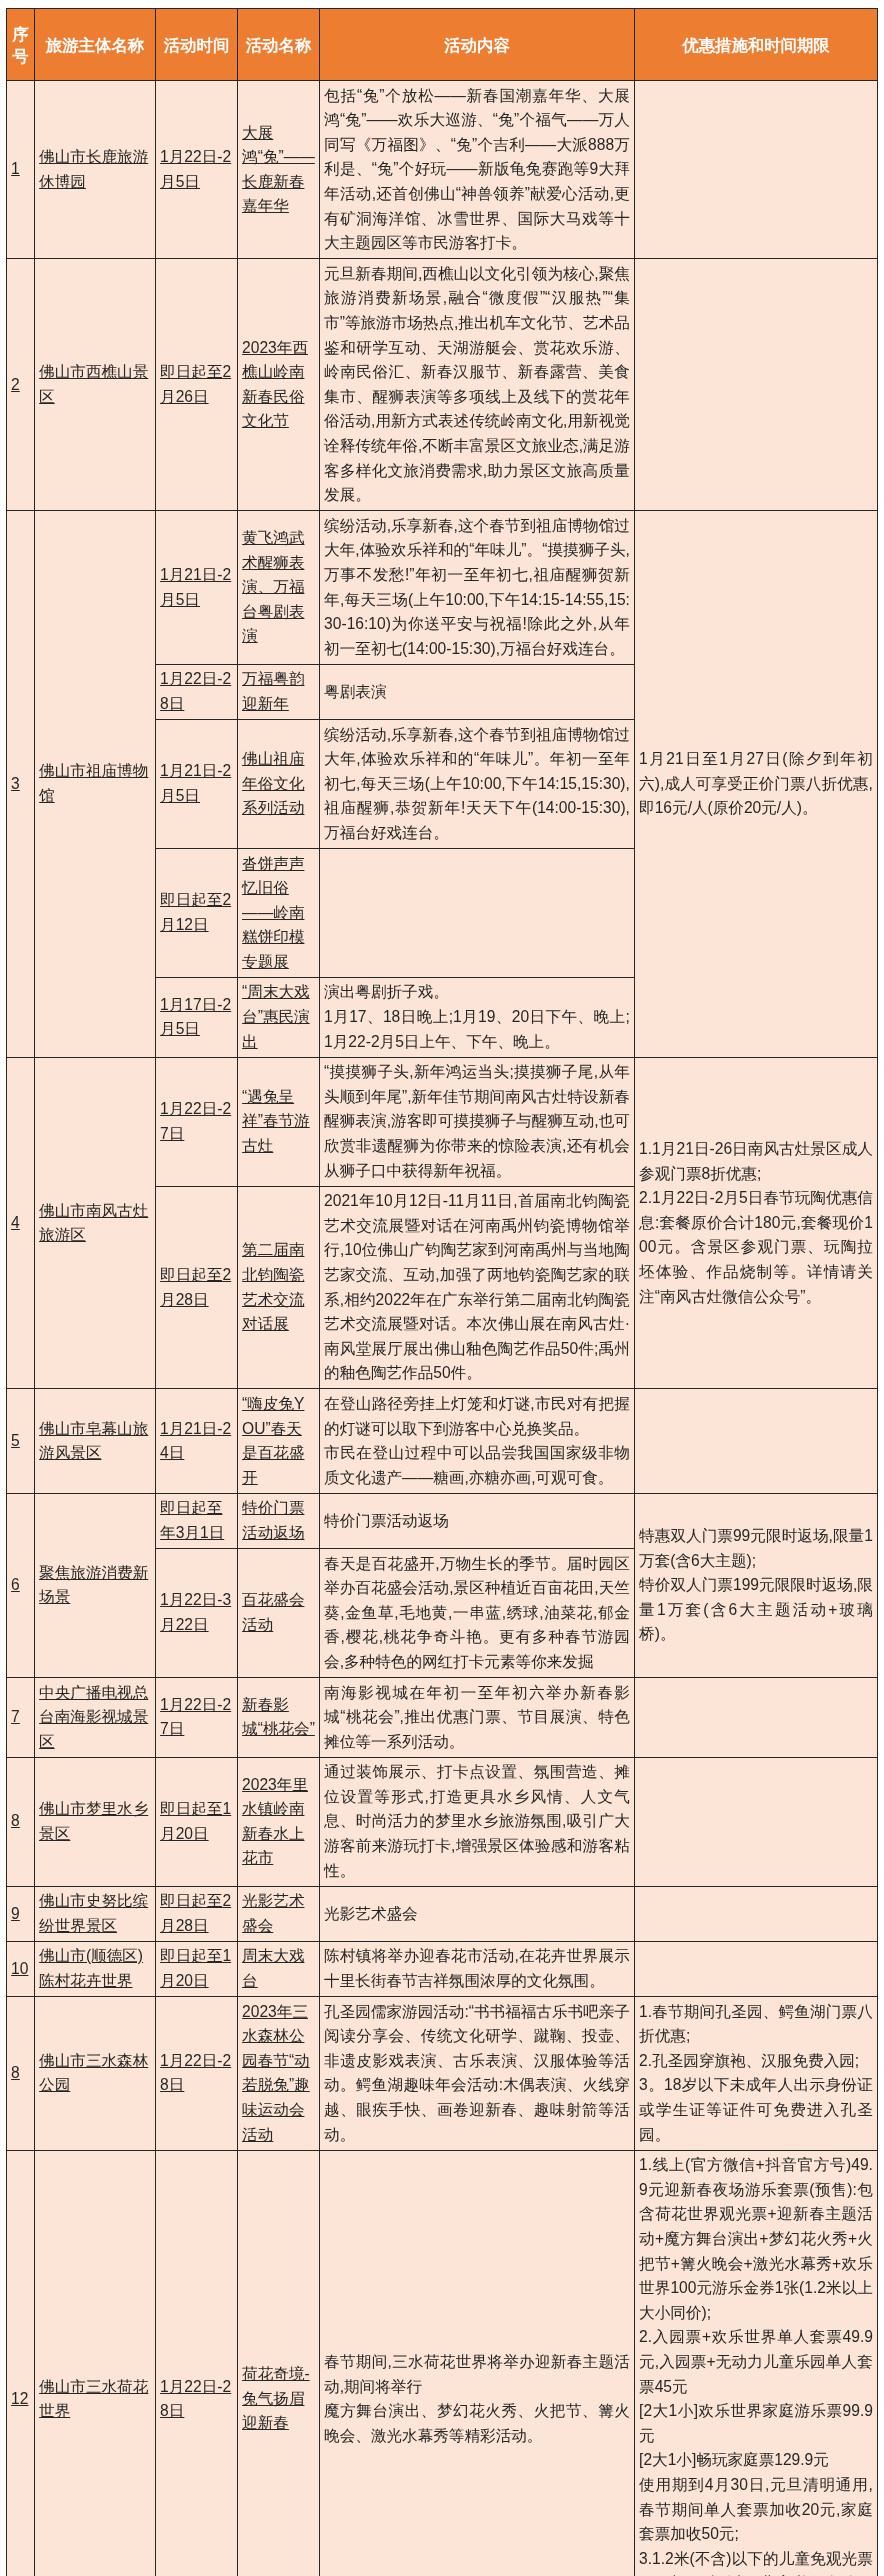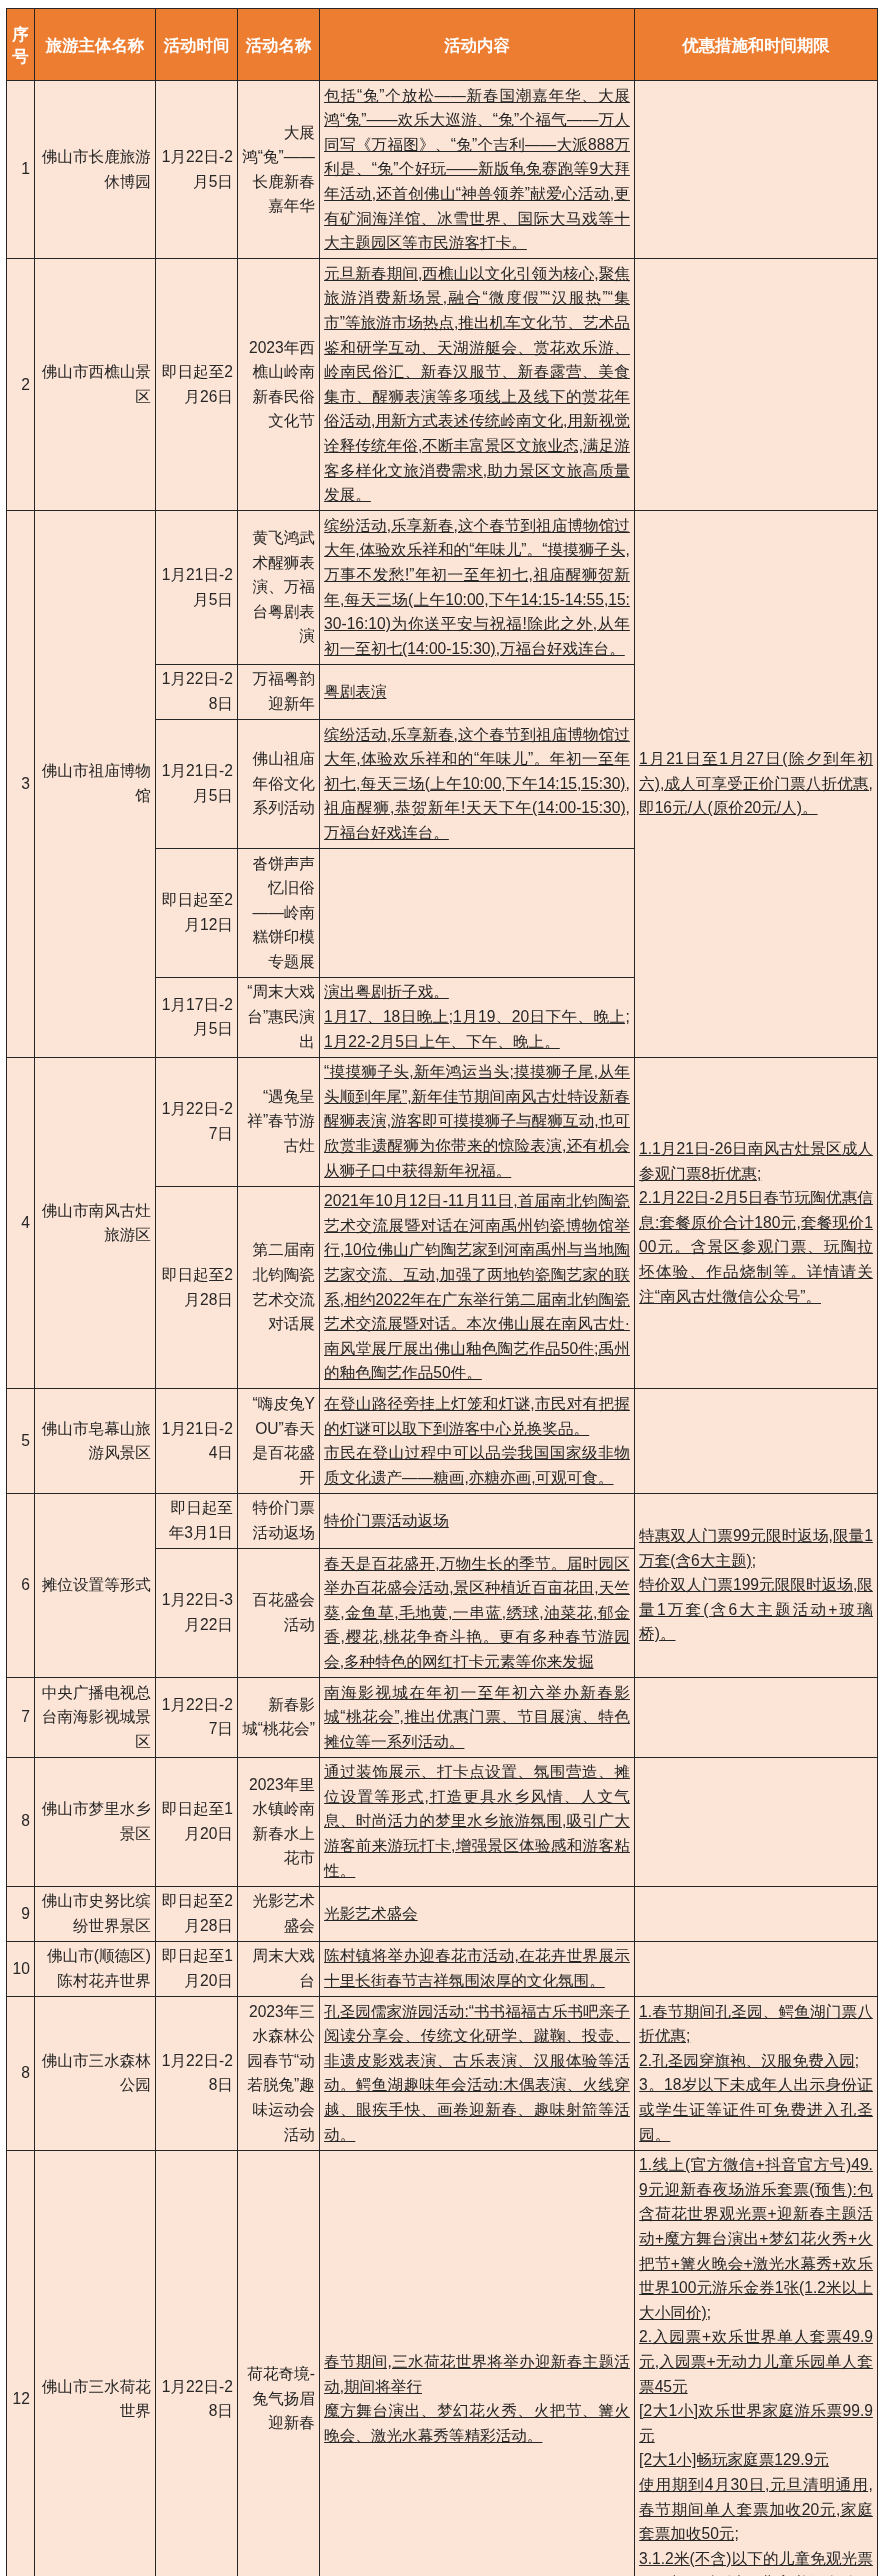--- a/index.html
+++ b/index.html
@@ -14,22 +14,22 @@
   table.events th,table.events td{border:1.6px solid #262626;box-sizing:border-box;}
   table.events th{
     background:#ED7D31;color:#ffffff;font-weight:bold;font-size:16.4px;
     height:72px;padding:1.6px 3.3px;text-align:center;vertical-align:middle;line-height:1.35;
     word-break:break-all;
   }
   table.events td{
     background:#FCE4D6;color:#262626;font-size:15.6px;line-height:24.6px;
     padding:2.5px 4.1px;vertical-align:middle;word-break:break-all;
   }
-  td.c-no,td.c-name,td.c-time,td.c-act{text-align:right;}
-  td.c-content,td.c-disc{text-align:justify;white-space:pre-wrap;text-decoration:underline;}
+  td.c-no,td.c-name,td.c-time,td.c-act{text-align:left;text-decoration:underline;}
+  td.c-content,td.c-disc{text-align:justify;white-space:pre-wrap;}
   td.c-content{padding:2.5px 5.7px;}
   td.c-disc{padding:2.5px 5.7px;margin-left:32px;}
 </style>
 </head>
 <body>
 
 <div class="page">
   <table class="events">
     <colgroup>
       <col class="c1">
@@ -119,21 +119,21 @@
         <td class="c-name">佛山市皂幕山旅游风景区</td>
         <td class="c-time">1月21日-24日</td>
         <td class="c-act">“嗨皮兔YOU”春天是百花盛开</td>
         <td class="c-content">在登山路径旁挂上灯笼和灯谜,市民对有把握的灯谜可以取下到游客中心兑换奖品。
 市民在登山过程中可以品尝我国国家级非物质文化遗产——糖画,亦糖亦画,可观可食。</td>
         <td class="c-disc"></td>
       </tr>
 
       <tr>
         <td class="c-no" rowspan="2">6</td>
-        <td class="c-name" rowspan="2">摊位设置等形式</td>
+        <td class="c-name" rowspan="2">聚焦旅游消费新场景</td>
         <td class="c-time">即日起至年3月1日</td>
         <td class="c-act">特价门票活动返场</td>
         <td class="c-content">特价门票活动返场</td>
         <td class="c-disc" rowspan="2">特惠双人门票99元限时返场,限量1万套(含6大主题);
 特价双人门票199元限限时返场,限量1万套(含6大主题活动+玻璃桥)。</td>
       </tr>
       <tr>
         <td class="c-time">1月22日-3月22日</td>
         <td class="c-act">百花盛会活动</td>
         <td class="c-content">春天是百花盛开,万物生长的季节。届时园区举办百花盛会活动,景区种植近百亩花田,天竺葵,金鱼草,毛地黄,一串蓝,绣球,油菜花,郁金香,樱花,桃花争奇斗艳。更有多种春节游园会,多种特色的网红打卡元素等你来发掘</td>

